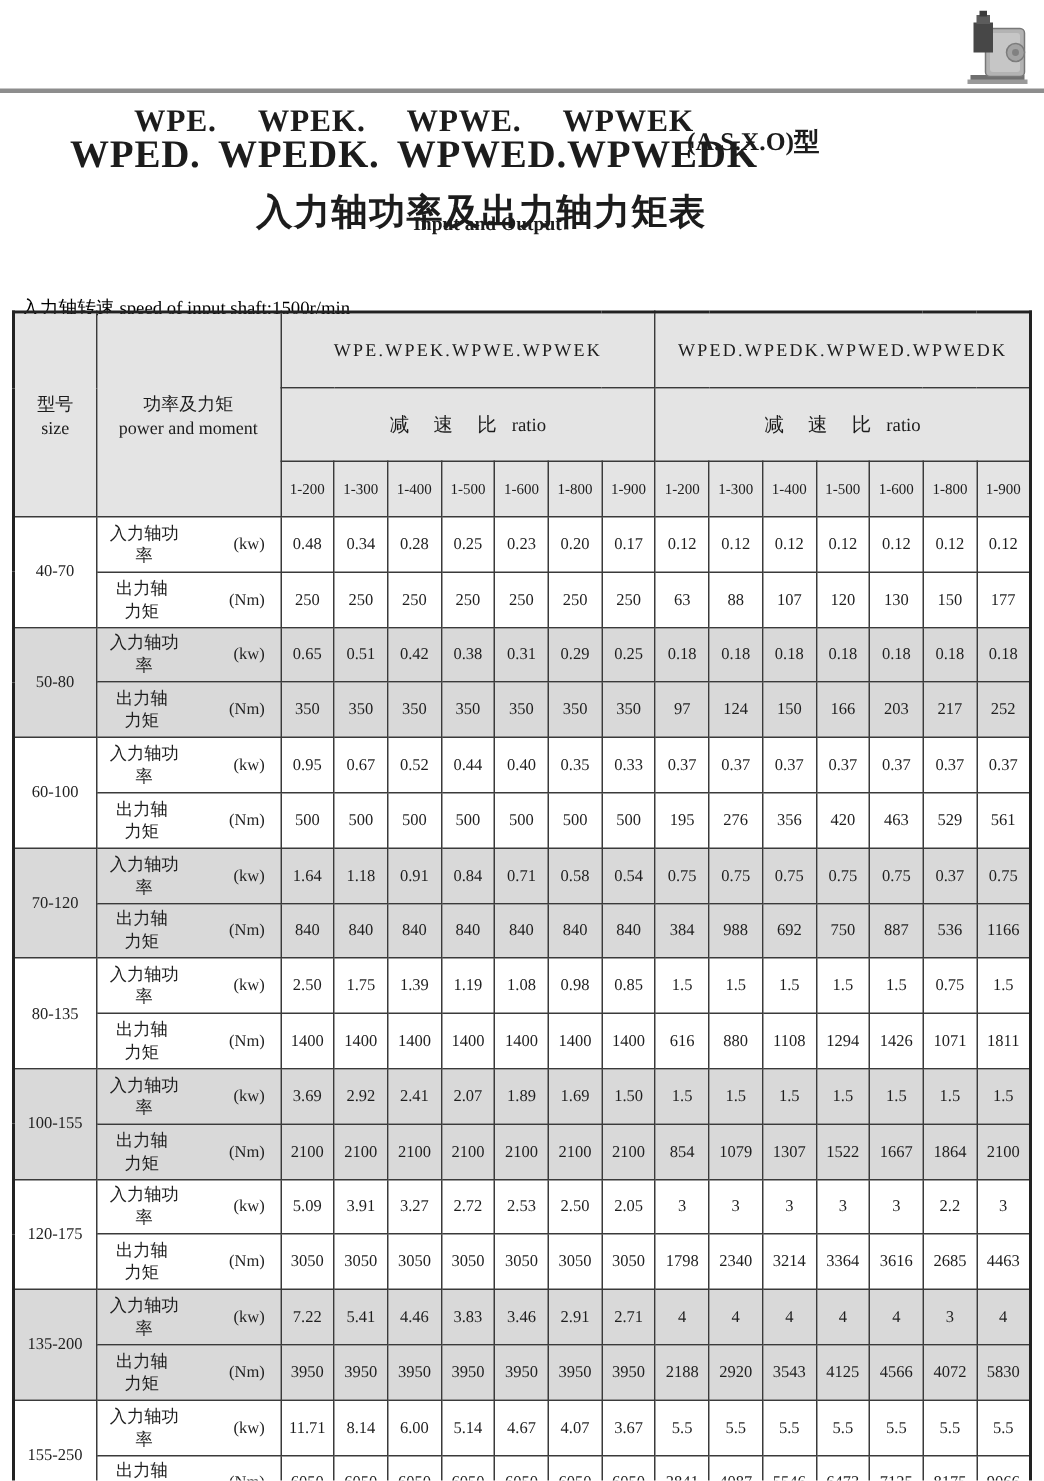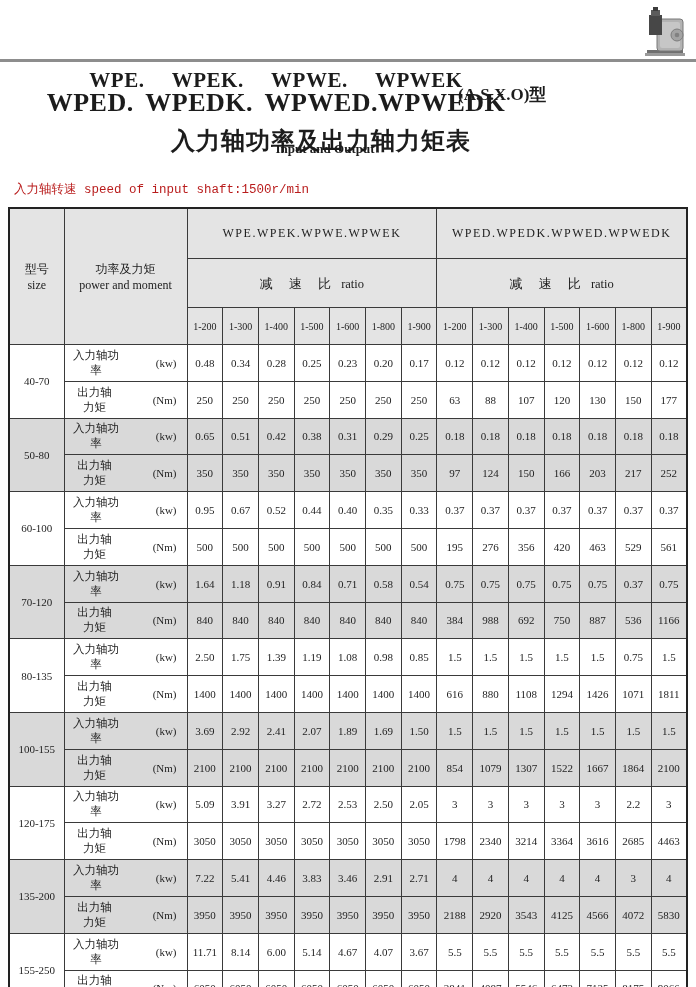--- a/index.html
+++ b/index.html
@@ -17,22 +17,22 @@
   
   .title-line1{position:absolute;left:0;top:68px;width:552px;text-align:center;
     font-size:21px;font-weight:bold;letter-spacing:.5px;word-spacing:22px;white-space:nowrap;}
   .title-line2{position:absolute;left:0;top:88px;width:552px;text-align:center;
     font-size:26px;font-weight:bold;letter-spacing:.5px;word-spacing:5px;white-space:nowrap;}
   .type-suffix{position:absolute;left:441px;top:83px;font-size:17px;font-weight:bold;white-space:nowrap;margin-left:17px;}
   .subtitle-cn{position:absolute;left:0;top:125px;width:642px;text-align:center;
     font-size:24px;font-weight:bold;letter-spacing:1px;font-family:"DejaVu Sans","Liberation Sans",sans-serif;}
   .subtitle-en{position:absolute;left:0;top:141px;width:650px;text-align:center;
     font-size:13px;font-weight:bold;}
-  .note{position:absolute;left:14px;top:181px;font-size:12.5px;
-    font-family:Liberation Mono, monospace;color:#b91c1c;}
+  .note{position:absolute;left:14px;top:197px;font-size:12.5px;
+    font-family:Liberation Serif, serif;color:#000000;}
 
   
   table.spec{position:absolute;left:8px;top:207px;width:680px;
     border-collapse:collapse;table-layout:fixed;border:2px solid #222;}
   .spec th,.spec td{border:1px solid #3a3a3a;text-align:center;vertical-align:middle;
     padding:0;overflow:hidden;}
   .spec thead th{background:#e4e4e4;font-weight:normal;}
   .hrow1 th{height:49px;}
   .hrow2 th{height:48px;}
   .hrow3 th{height:36px;margin-left:32px;}

